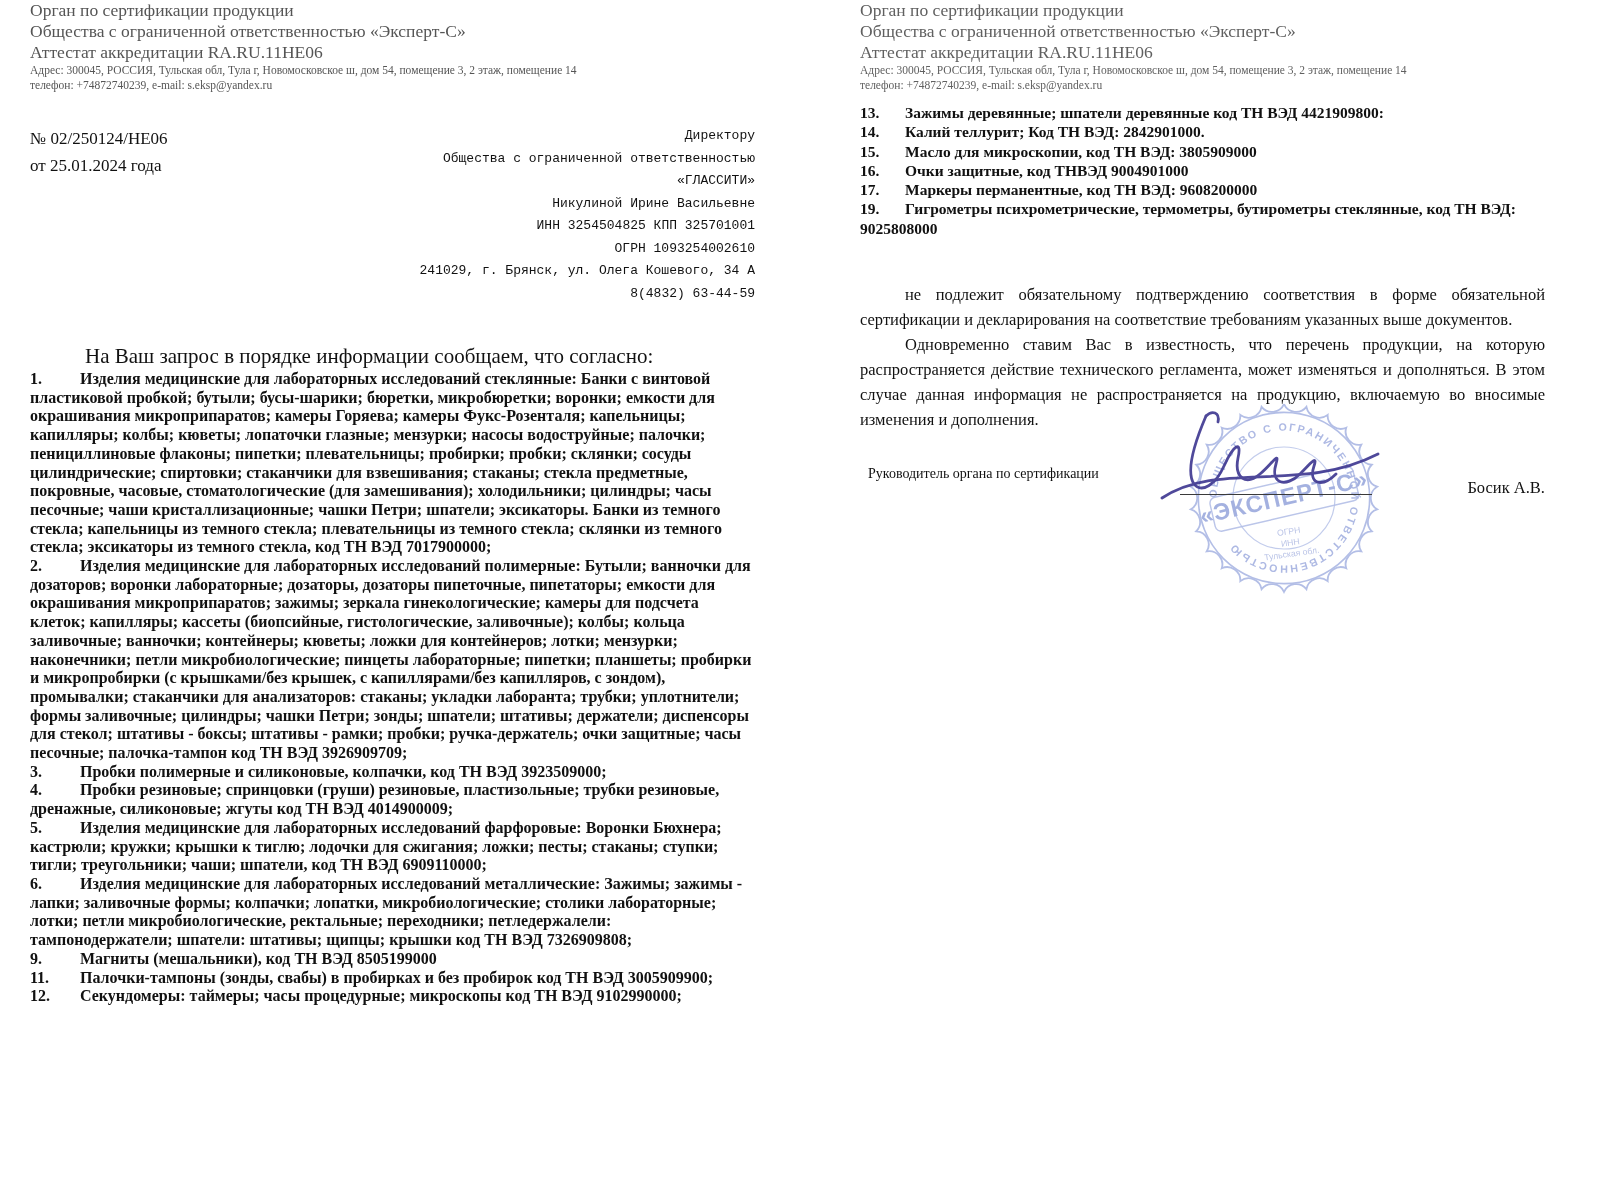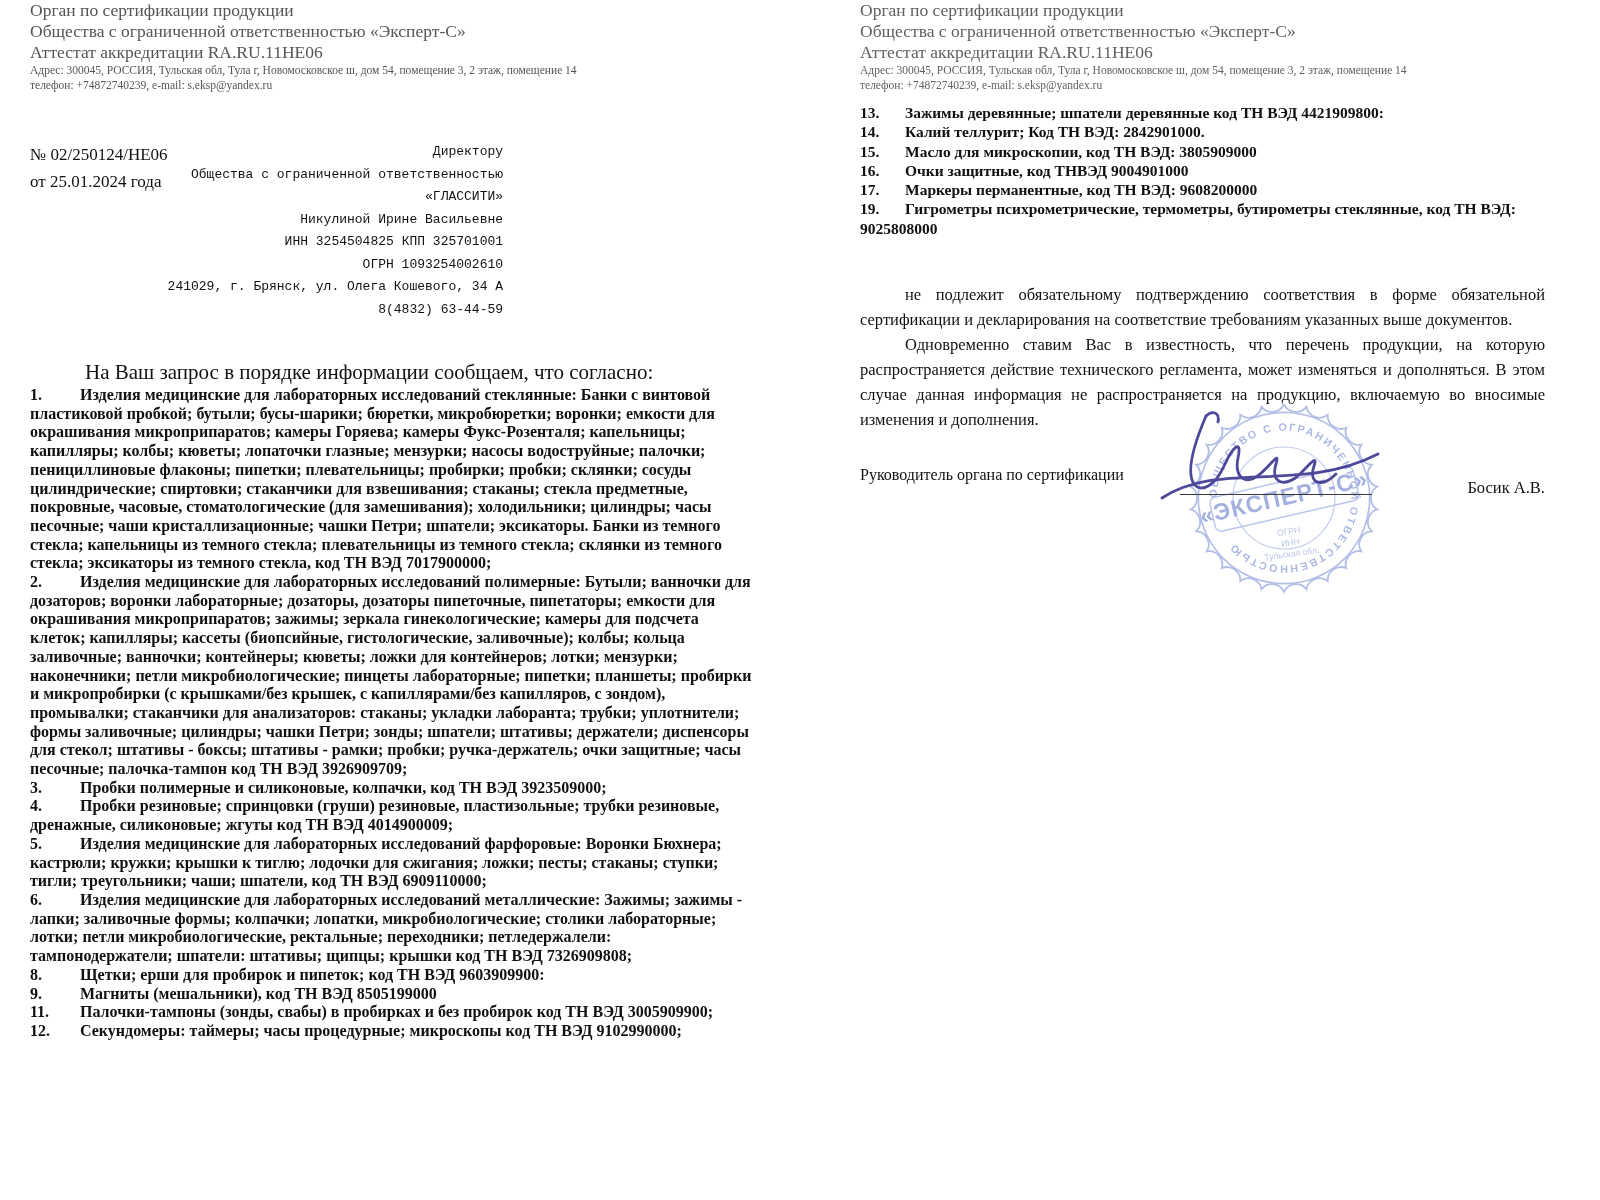--- a/index.html
+++ b/index.html
@@ -9,40 +9,40 @@
   #page-1{left:0;}
   #page-2{left:800px;}
   .content{position:relative;z-index:2;padding:0 45px 0 30px;}
   #page-2 .content{padding:0 55px 0 60px;}
 
   .letterhead{color:#555;}
   #page-2 .letterhead{color:#606060;}
   .lh-big{font-size:17.5px;line-height:21px;}
   .lh-small{font-size:11.5px;line-height:15px;}
 
-  .ref-row{margin-top:48px;display:flex;align-items:flex-start;}
+  .ref-row{margin-top:32px;display:flex;justify-content:space-between;align-items:flex-start;}
   .ref-block{font-size:17px;line-height:27px;white-space:nowrap;}
   .recipient{text-align:right;font-size:13px;line-height:22.5px;font-family:Liberation Mono, monospace;}
 
   .intro{margin:40px 0 0 0;font-size:21px;text-indent:55px;line-height:22px;}
   .basis{margin:40px 0 0 0;font-size:17px;line-height:23.5px;}
 
   .items{margin-top:3px;font-weight:bold;}
   .item{margin:0;font-size:16px;line-height:18.7px;text-align:left;}
   .item .num{display:inline-block;width:50px;}
 
   #page-2 .items{margin-top:10px;}
   #page-2 .item{font-size:15.5px;line-height:19.3px;}
   #page-2 .item .num{width:45px;}
 
   .para{margin:0;font-size:16.5px;line-height:25px;text-align:justify;text-indent:45px;}
   .para.first{margin-top:44px;}
 
   .sig-row{position:relative;margin-top:22px;height:90px;}
-  .sig-role{position:absolute;left:0;top:12px;font-size:16px;}
+  .sig-role{position:absolute;left:8px;top:12px;font-size:14px;}
   .sig-name{position:absolute;right:0;top:24px;font-size:16.5px;}
   .sig-line{position:absolute;left:320px;top:40px;width:192px;border-bottom:1.4px solid #3a3a3a;}
   .sig-scribble{position:absolute;left:288px;top:-52px;width:250px;height:115px;z-index:4;}
 
   .stamp{position:absolute;left:382px;top:396px;width:204px;height:204px;z-index:1;
          opacity:0.88;filter:blur(0.4px);}
   .stamp text{font-family:"Liberation Sans","DejaVu Sans",sans-serif;}
 </style>
 </head>
 <body>
@@ -76,21 +76,20 @@
 
     <p class="intro">На Ваш запрос в порядке информации сообщаем, что согласно:</p>
 
     <div class="items">
       <p class="item"><span class="num">1.</span><span>Изделия медицинские для лабораторных исследований стеклянные: Банки с винтовой пластиковой пробкой; бутыли; бусы-шарики; бюретки, микробюретки; воронки; емкости для окрашивания микроприпаратов; камеры Горяева; камеры Фукс-Розенталя; капельницы; капилляры; колбы; кюветы; лопаточки глазные; мензурки; насосы водоструйные; палочки; пенициллиновые флаконы; пипетки; плевательницы; пробирки; пробки; склянки; сосуды цилиндрические; спиртовки; стаканчики для взвешивания; стаканы; стекла предметные, покровные, часовые, стоматологические (для замешивания); холодильники; цилиндры; часы песочные; чаши кристаллизационные; чашки Петри; шпатели; эксикаторы. Банки из темного стекла; капельницы из темного стекла; плевательницы из темного стекла; склянки из темного стекла; эксикаторы из темного стекла, код ТН ВЭД 7017900000;</span></p>
       <p class="item"><span class="num">2.</span><span>Изделия медицинские для лабораторных исследований полимерные: Бутыли; ванночки для дозаторов; воронки лабораторные; дозаторы, дозаторы пипеточные, пипетаторы; емкости для окрашивания микроприпаратов; зажимы; зеркала гинекологические; камеры для подсчета клеток; капилляры; кассеты (биопсийные, гистологические, заливочные); колбы; кольца заливочные; ванночки; контейнеры; кюветы; ложки для контейнеров; лотки; мензурки; наконечники; петли микробиологические; пинцеты лабораторные; пипетки; планшеты; пробирки и микропробирки (с крышками/без крышек, с капиллярами/без капилляров, с зондом), промывалки; стаканчики для анализаторов: стаканы; укладки лаборанта; трубки; уплотнители; формы заливочные; цилиндры; чашки Петри; зонды; шпатели; штативы; держатели; диспенсоры для стекол; штативы - боксы; штативы - рамки; пробки; ручка-держатель; очки защитные; часы песочные; палочка-тампон код ТН ВЭД 3926909709;</span></p>
       <p class="item"><span class="num">3.</span><span>Пробки полимерные и силиконовые, колпачки, код ТН ВЭД 3923509000;</span></p>
       <p class="item"><span class="num">4.</span><span>Пробки резиновые; спринцовки (груши) резиновые, пластизольные; трубки резиновые, дренажные, силиконовые; жгуты код ТН ВЭД 4014900009;</span></p>
       <p class="item"><span class="num">5.</span><span>Изделия медицинские для лабораторных исследований фарфоровые: Воронки Бюхнера; кастрюли; кружки; крышки к тиглю; лодочки для сжигания; ложки; песты; стаканы; ступки; тигли; треугольники; чаши; шпатели, код ТН ВЭД 6909110000;</span></p>
       <p class="item"><span class="num">6.</span><span>Изделия медицинские для лабораторных исследований металлические: Зажимы; зажимы - лапки; заливочные формы; колпачки; лопатки, микробиологические; столики лабораторные; лотки; петли микробиологические, ректальные; переходники; петледержалели: тампонодержатели; шпатели: штативы; щипцы; крышки код ТН ВЭД 7326909808;</span></p>
-      <p class="item"><span class="num">8.</span><span>Щетки; ерши для пробирок и пипеток; код ТН ВЭД 9603909900:</span></p>
       <p class="item"><span class="num">9.</span><span>Магниты (мешальники), код ТН ВЭД 8505199000</span></p>
       <p class="item"><span class="num">11.</span><span>Палочки-тампоны (зонды, свабы) в пробирках и без пробирок код ТН ВЭД 3005909900;</span></p>
       <p class="item"><span class="num">12.</span><span>Секундомеры: таймеры; часы процедурные; микроскопы код ТН ВЭД 9102990000;</span></p>
     </div>
   </div>
 </div>
 
 <div class="page" id="page-2">
 
   <svg class="stamp" viewBox="0 0 200 200">

